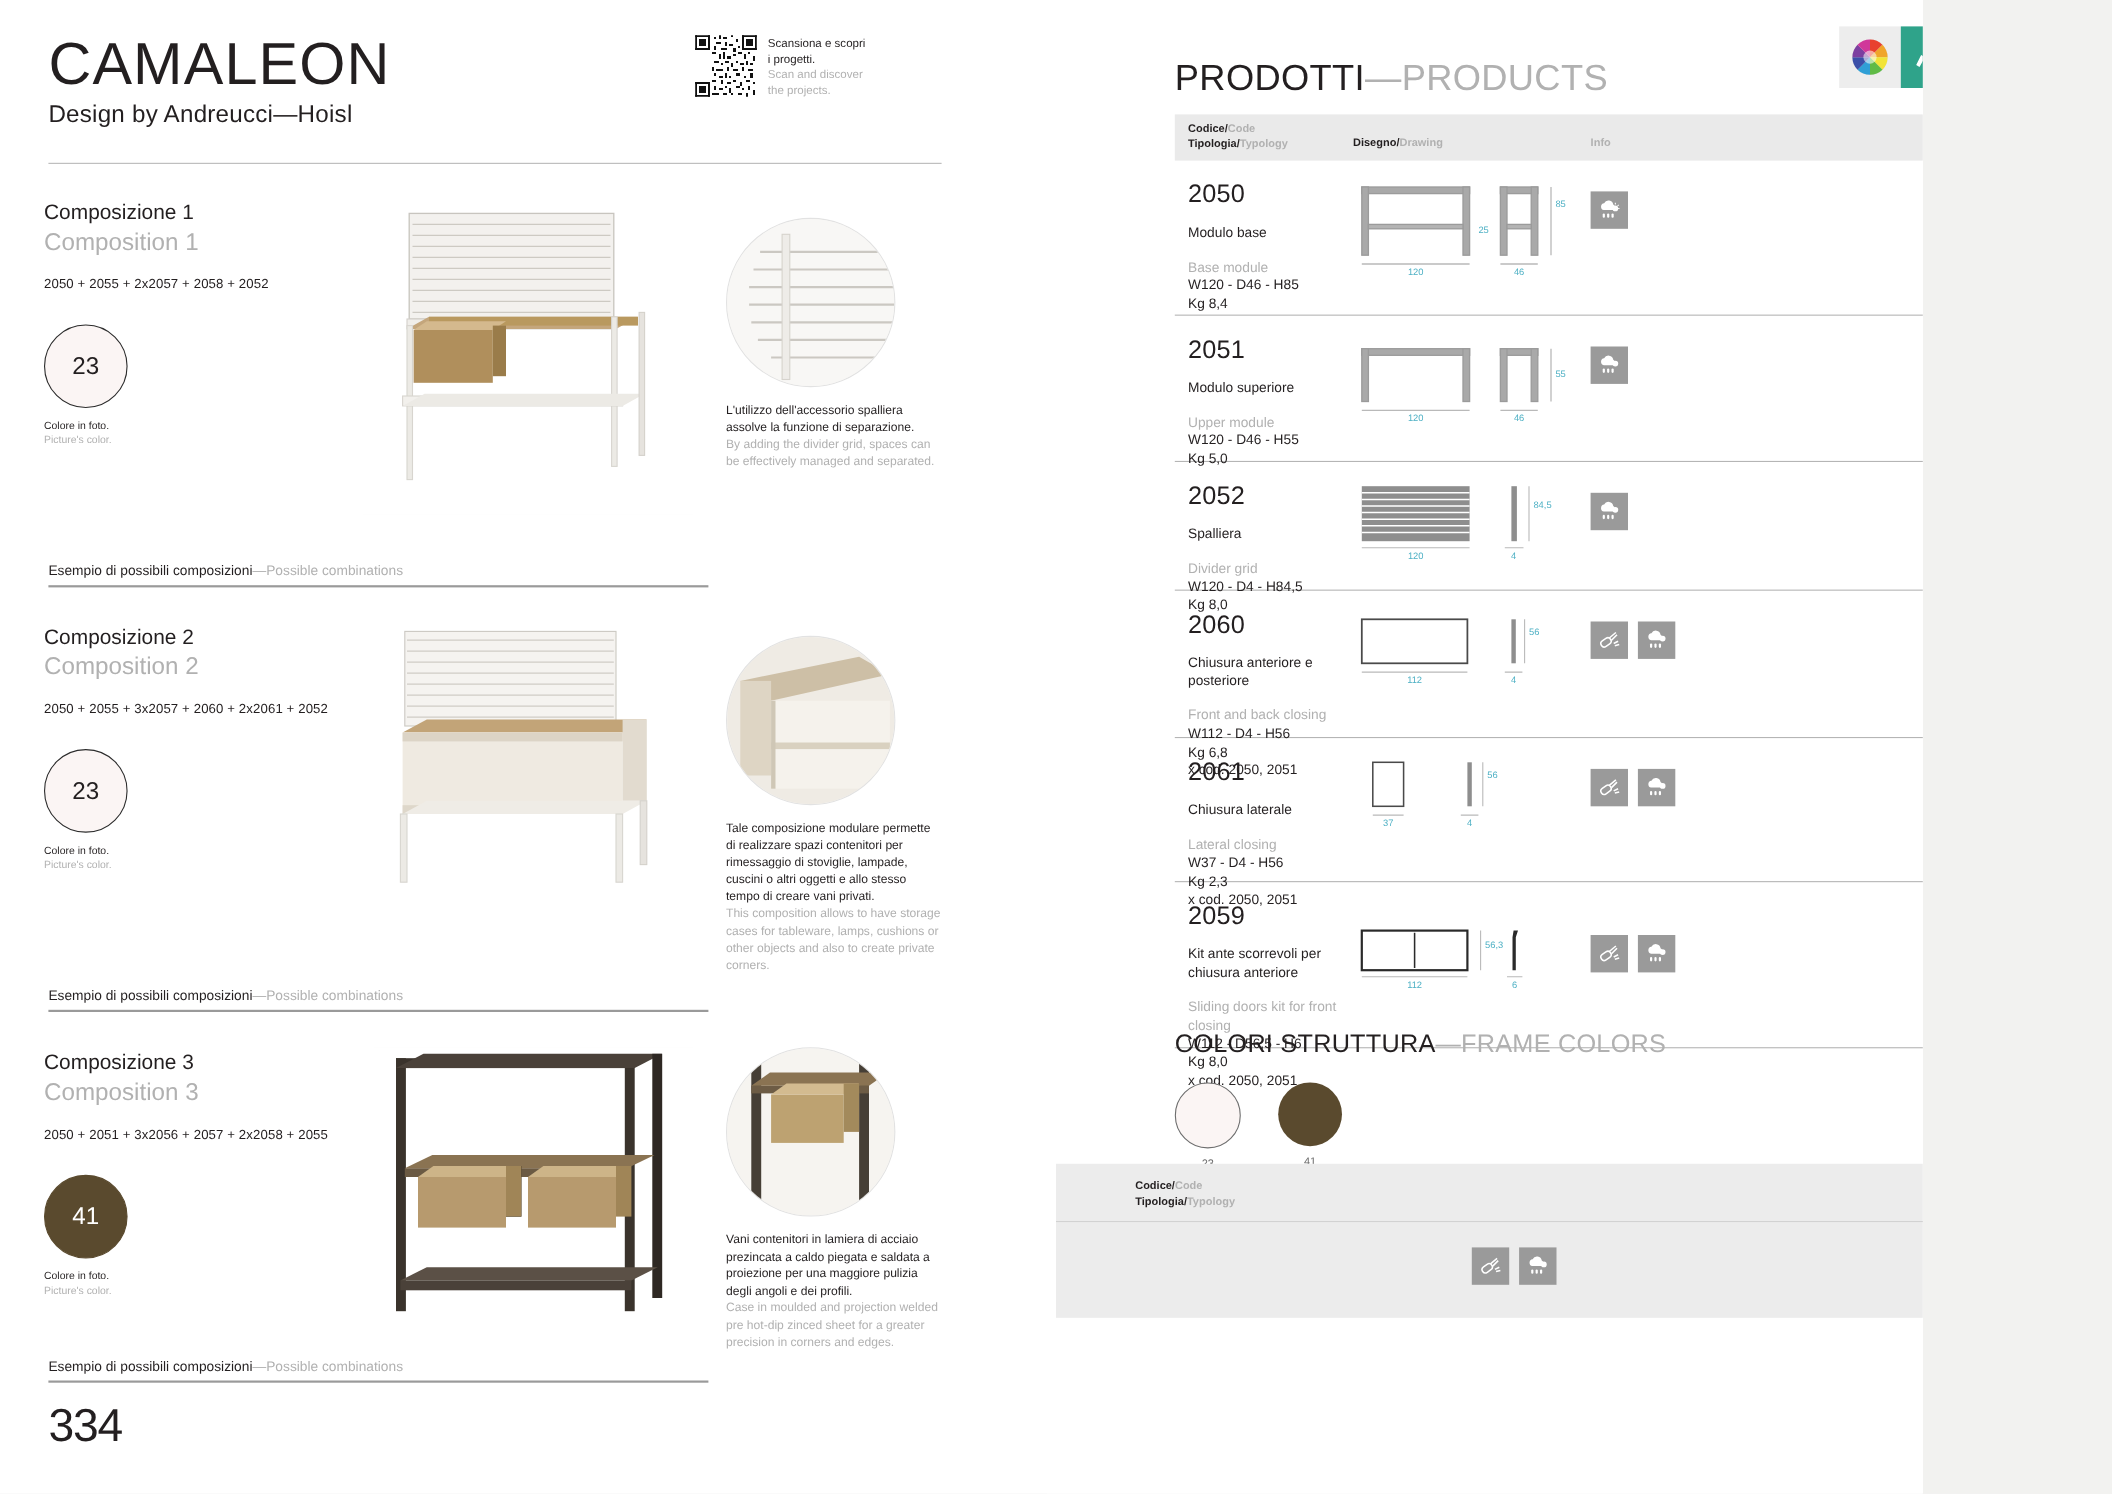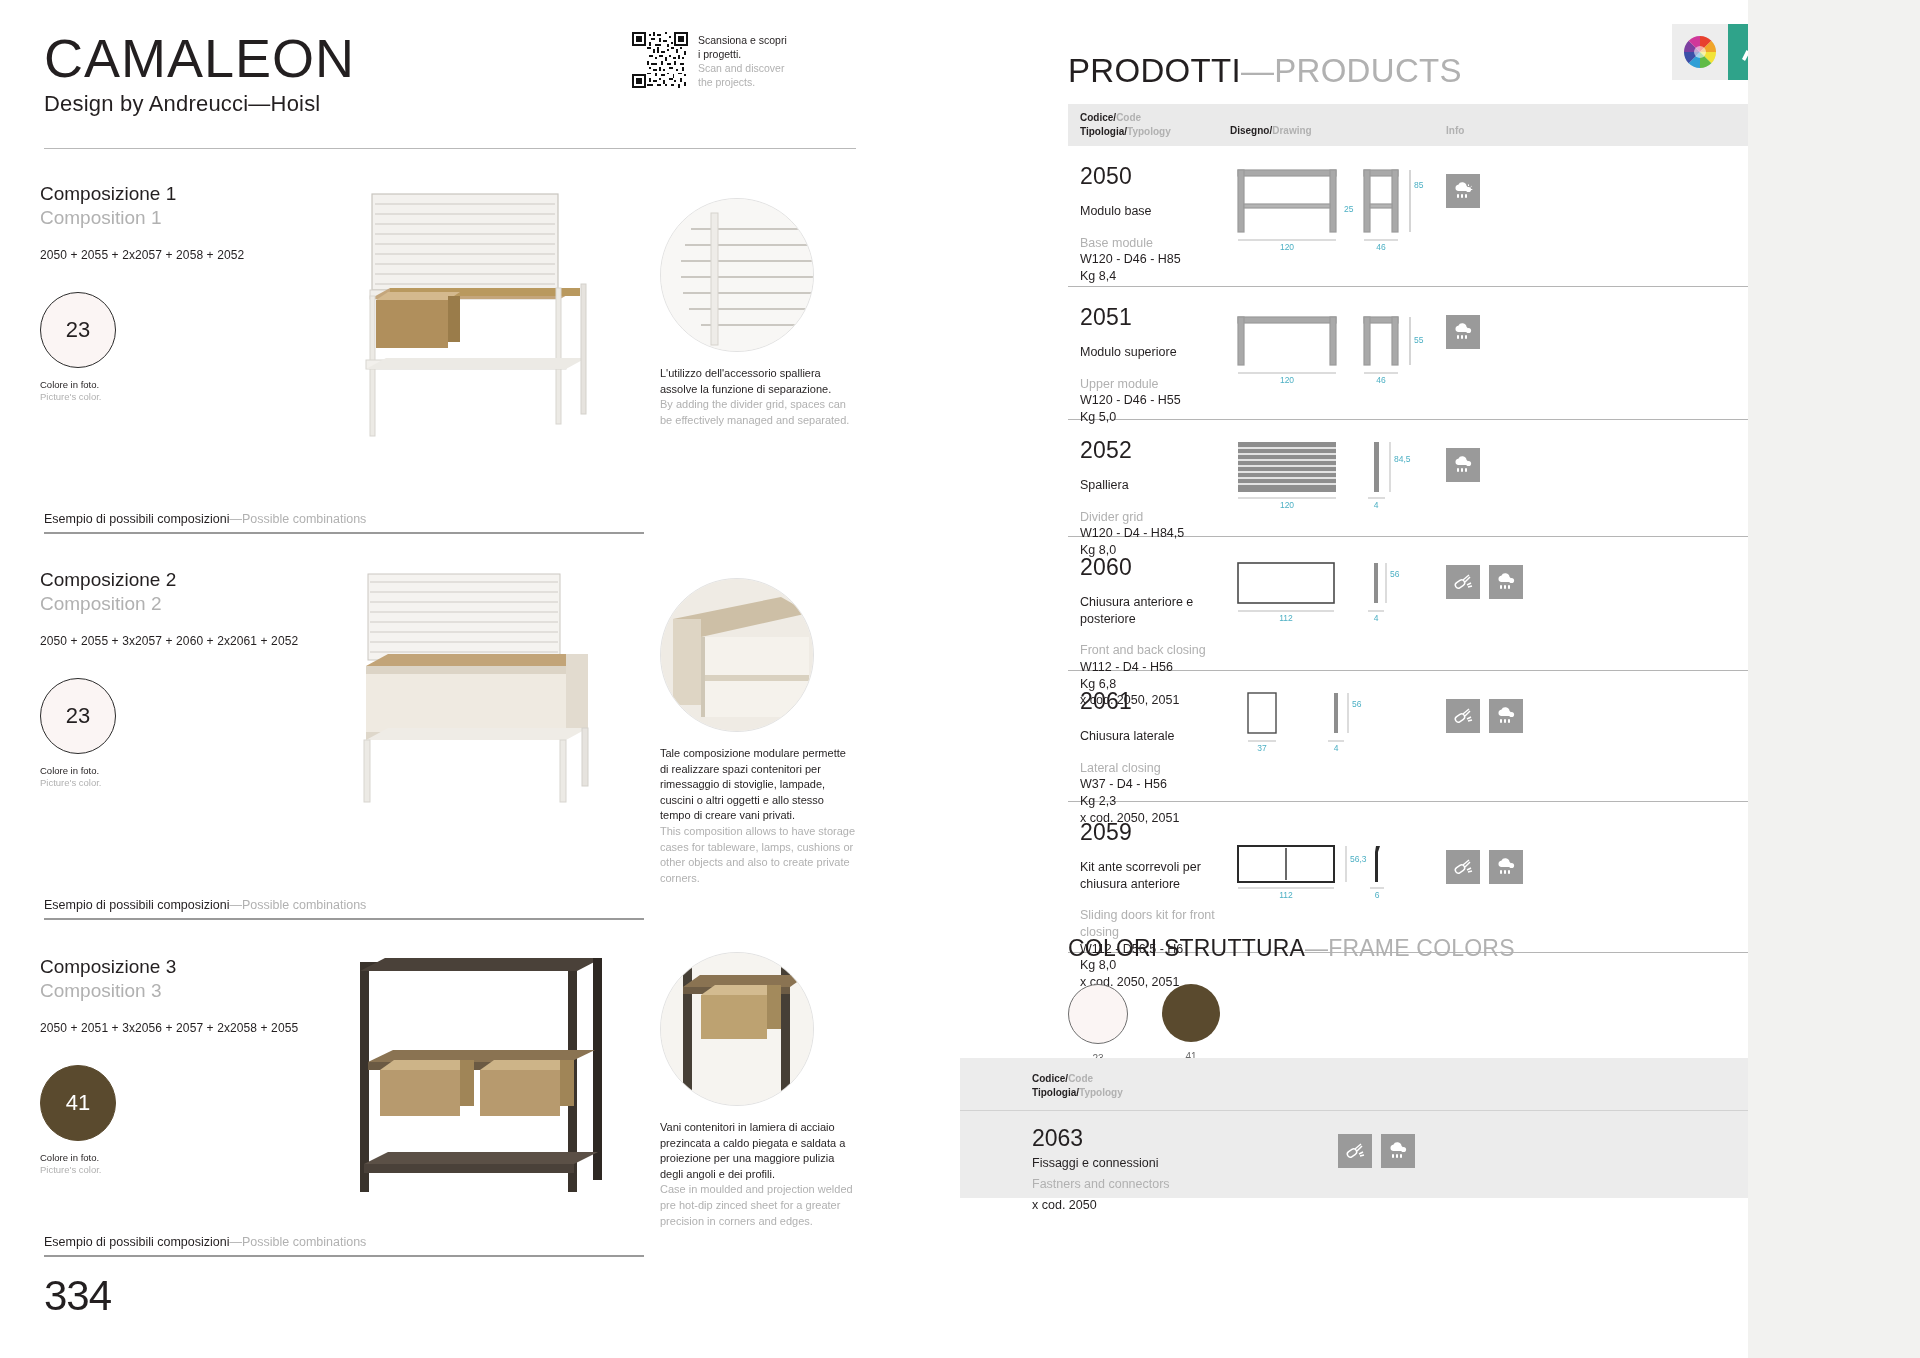--- a/index.html
+++ b/index.html
@@ -17,21 +17,21 @@
   .brand h2{margin:4px 0 0 0;font-size:22px;font-weight:400;letter-spacing:.2px;}
 
   .qrblock{position:absolute;left:632px;top:32px;display:flex;gap:10px;align-items:flex-start;}
   .qr{width:56px;height:56px;}
   .qrtxt{font-size:10.5px;line-height:1.32;padding-top:2px;}
 
   .hr-top{position:absolute;left:44px;top:148px;width:812px;height:1px;background:#b9b9b9;}
 
   .comp{position:absolute;left:40px;}
   .comp .ti{font-size:19px;line-height:1.28;}
-  .comp .te{font-size:19px;line-height:1.28;color:#b1b1b1;}
+  .comp .te{font-size:22px;line-height:1.28;color:#b1b1b1;}
   .comp .codes{margin-top:17px;font-size:12px;letter-spacing:.1px;color:#231f20;}
 
   .swatch-wrap{margin-top:30px;}
   .swatch{width:74px;height:74px;border-radius:50%;display:flex;align-items:center;justify-content:center;font-size:22px;}
   .swatch.light{background:#fbf5f4;border:1.4px solid #2b2b2b;color:#231f20;}
   .swatch.dark{background:#5a4a2e;border:1.4px solid #5a4a2e;color:#ffffff;}
   .swatch-cap{margin-top:11px;font-size:9.5px;line-height:1.35;}
 
   .photo{position:absolute;background:#fdfdfd;}
   .detail{position:absolute;}
@@ -744,26 +744,20 @@
 
     <div class="pagenum" style="right:44px;top:1272px;text-align:center;">335</div>
   </div>
 
   <div class="lower-tbl">
     <div class="lt-head">
       <div><span class="it">Codice/</span><span class="en">Code</span></div>
       <div><span class="it">Tipologia/</span><span class="en">Typology</span></div>
     </div>
     <div class="lt-sep"></div>
-    <div class="lt-body">
-      <div class="lt-code">2063</div>
-      <div class="lt-typ it">Fissaggi e connessioni</div>
-      <div class="lt-typ en">Fastners and connectors</div>
-      <div class="lt-typ">x cod. 2050</div>
-    </div>
     <div class="lt-info">
       <div class="infoicon">
         <svg width="22" height="22" viewBox="0 0 22 22" fill="none" stroke="#fff" stroke-width="1.4">
           <rect x="3" y="10" width="10" height="6" rx="3" transform="rotate(-35 8 13)"></rect>
           <line x1="11" y1="9" x2="17" y2="4"></line>
             <line x1="13" y1="11" x2="18" y2="6"></line>
           <line x1="15" y1="14" x2="19" y2="12"></line>
             <line x1="16" y1="16" x2="20" y2="15"></line>
         </svg>
       </div>

